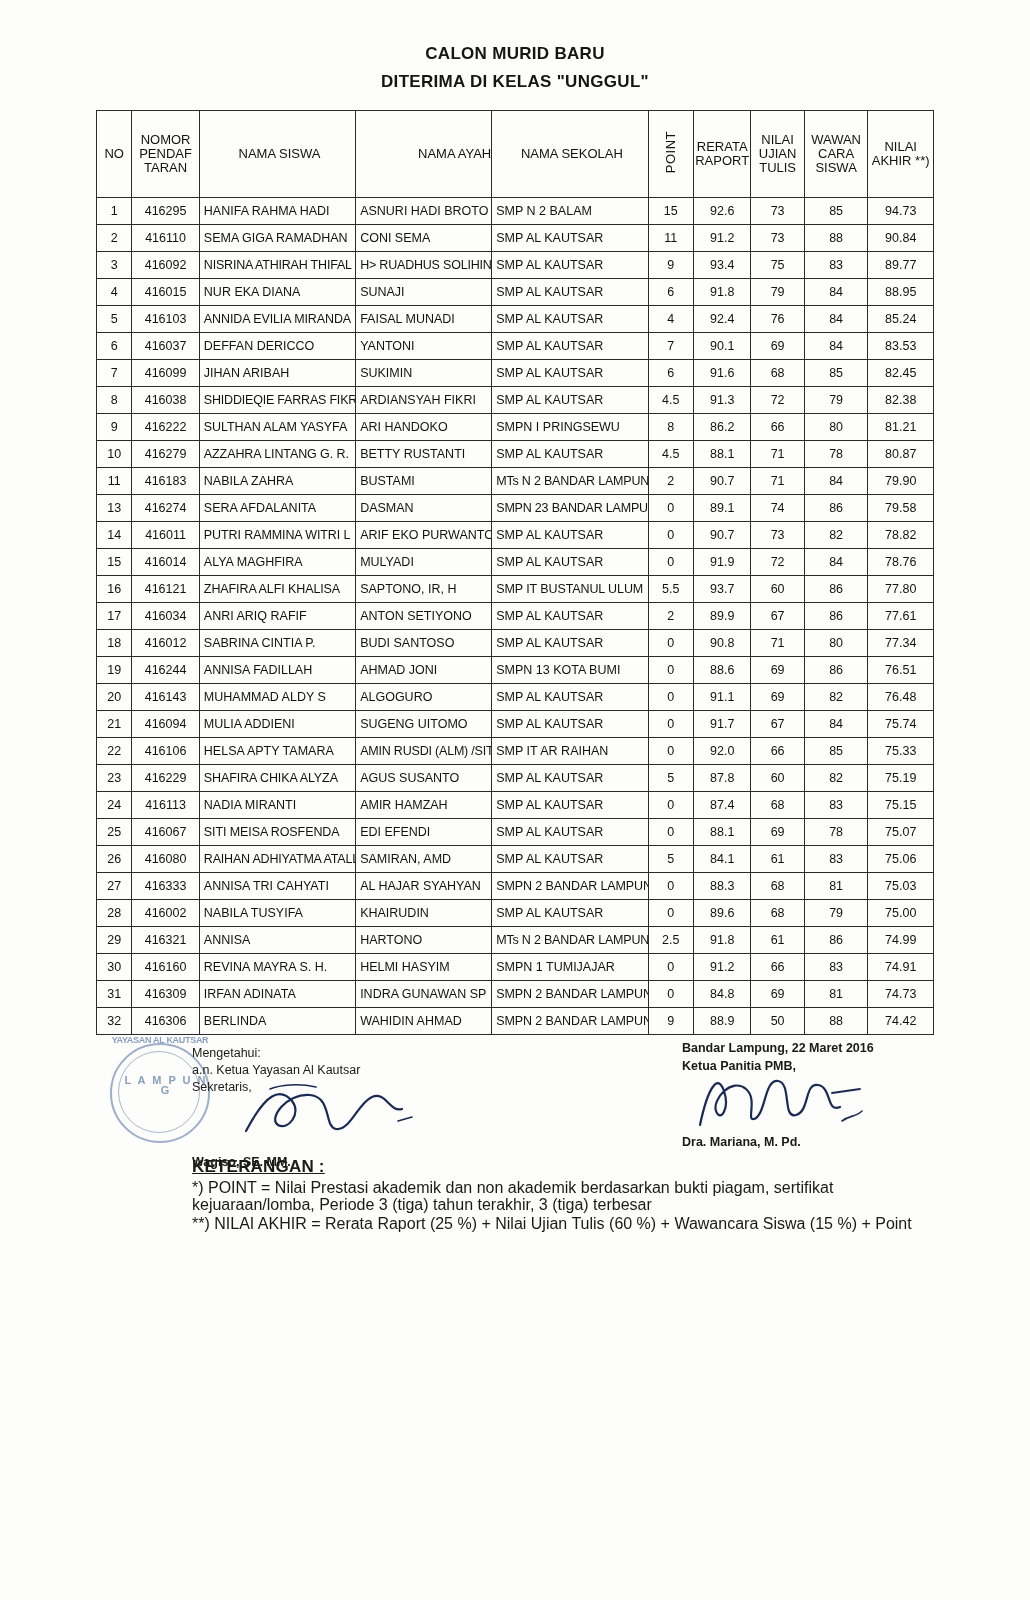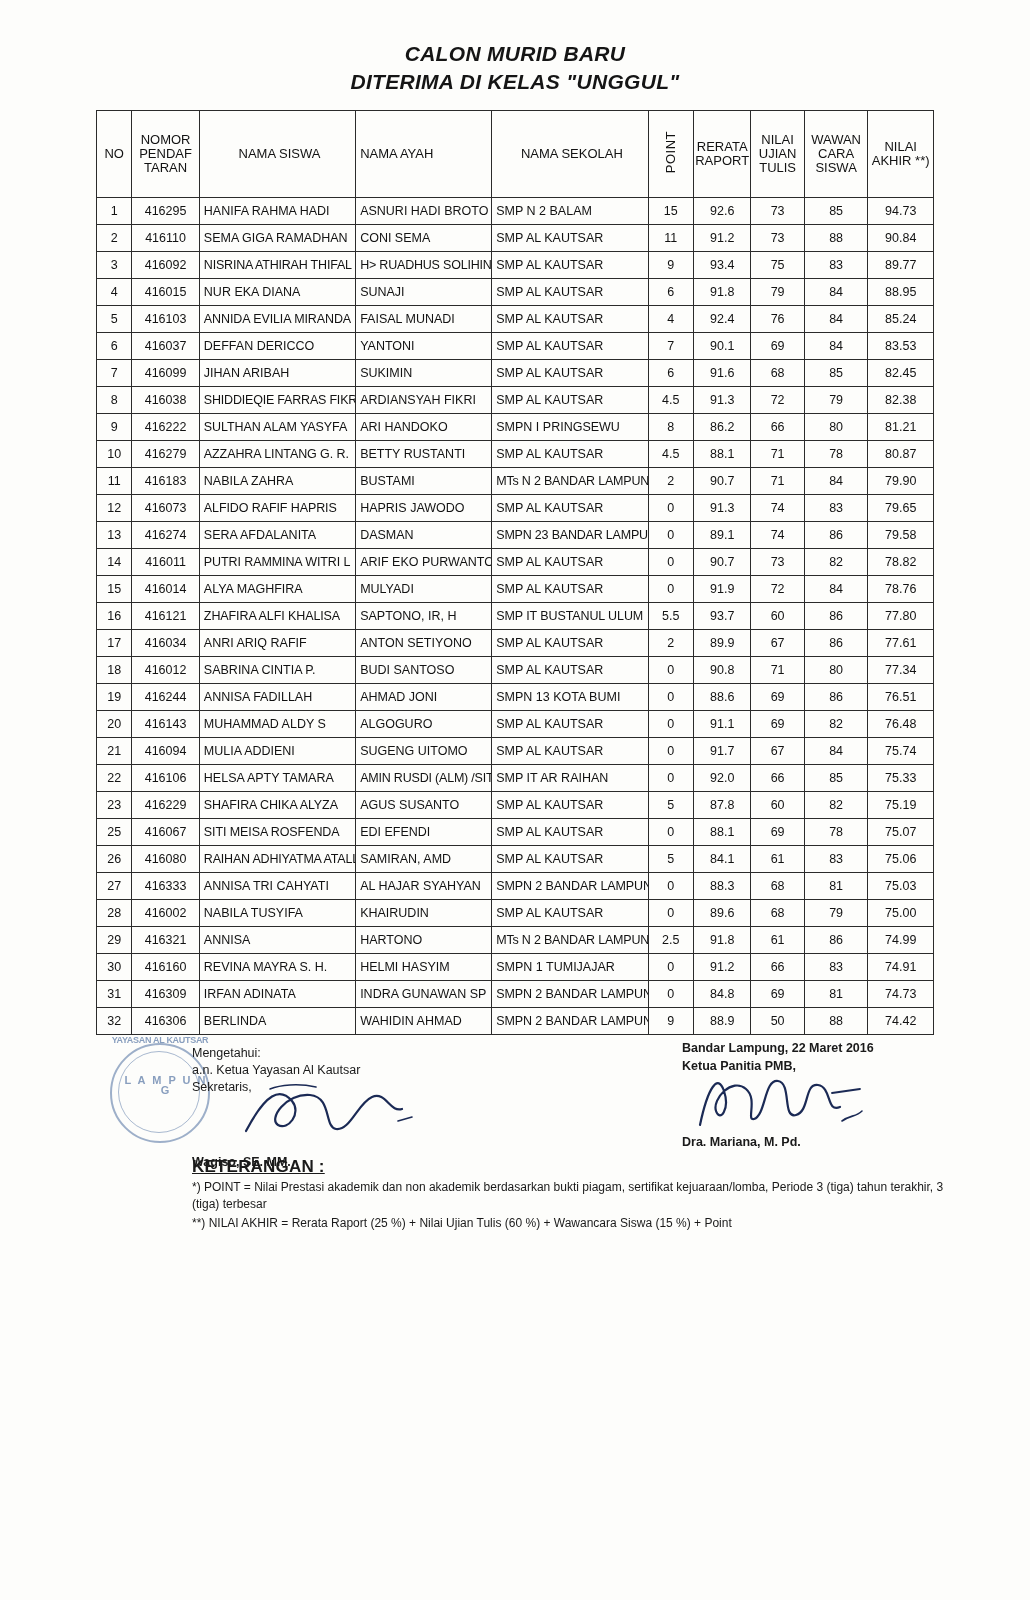--- a/index.html
+++ b/index.html
@@ -19,26 +19,25 @@
     position: relative;
     width: 1030px;
     height: 1600px;
     background: #fdfdfb;
   }
   .title-block {
     text-align: center;
     padding-top: 40px;
   }
   .title-block .line {
-    font-size: 21px;
+    font-size: 17px;
     font-weight: bold;
     letter-spacing: 0.3px;
     line-height: 28px;
     color: #151515;
-    font-style: italic;
   }
   table.main {
     border-collapse: collapse;
     margin: 14px auto 0 auto;
     width: 838px;
     table-layout: fixed;
   }
   table.main th, table.main td {
     border: 1px solid #2b2b2b;
     font-size: 12.5px;
@@ -151,21 +150,21 @@
     top: 118px;
     width: 760px;
   }
   .ket-title {
     font-size: 17px;
     font-weight: bold;
     text-decoration: underline;
     letter-spacing: 0.2px;
   }
   .ket-line {
-    font-size: 12px;
+    font-size: 16px;
     line-height: 17px;
     margin-top: 2px;
   }
 </style>
 </head>
 <body>
 
 <div class="page">
 
   <div class="title-block">
@@ -176,21 +175,21 @@
   <table class="main">
     <thead>
       <tr>
         <th class="c-no">NO</th>
         <th class="c-pendaf">
           <div>NOMOR</div>
           <div>PENDAF</div>
           <div>TARAN</div>
         </th>
         <th class="c-nama" style="text-align:center">NAMA SISWA</th>
-        <th class="c-ayah" style="text-align:left">NAMA AYAH</th>
+        <th class="c-ayah" style="text-align:right">NAMA AYAH</th>
         <th class="c-sekolah" style="text-align:center">NAMA SEKOLAH</th>
         <th class="c-point">
           <span class="vert">POINT</span>
         </th>
         <th class="c-rerata">
           <div>RERATA</div>
           <div>RAPORT</div>
         </th>
         <th class="c-ujian">
           <div>NILAI</div>
@@ -335,32 +334,20 @@
           <td class="c-nama">NABILA ZAHRA</td>
           <td class="c-ayah">BUSTAMI</td>
           <td class="c-sekolah xsm">MTs N 2 BANDAR LAMPUNG</td>
           <td class="c-point">2</td>
           <td class="c-rerata">90.7</td>
           <td class="c-ujian">71</td>
           <td class="c-wawan">84</td>
           <td class="c-akhir">79.90</td>
         </tr>
         <tr>
-          <td class="c-no">12</td>
-          <td class="c-pendaf">416073</td>
-          <td class="c-nama sm">ALFIDO RAFIF HAPRIS</td>
-          <td class="c-ayah">HAPRIS JAWODO</td>
-          <td class="c-sekolah">SMP AL KAUTSAR</td>
-          <td class="c-point">0</td>
-          <td class="c-rerata">91.3</td>
-          <td class="c-ujian">74</td>
-          <td class="c-wawan">83</td>
-          <td class="c-akhir">79.65</td>
-        </tr>
-        <tr>
           <td class="c-no">13</td>
           <td class="c-pendaf">416274</td>
           <td class="c-nama">SERA AFDALANITA</td>
           <td class="c-ayah">DASMAN</td>
           <td class="c-sekolah xsm">SMPN 23 BANDAR LAMPUNG</td>
           <td class="c-point">0</td>
           <td class="c-rerata">89.1</td>
           <td class="c-ujian">74</td>
           <td class="c-wawan">86</td>
           <td class="c-akhir">79.58</td>
@@ -477,20 +464,32 @@
           <td class="c-no">23</td>
           <td class="c-pendaf">416229</td>
           <td class="c-nama sm">SHAFIRA CHIKA ALYZA</td>
           <td class="c-ayah">AGUS SUSANTO</td>
           <td class="c-sekolah">SMP AL KAUTSAR</td>
           <td class="c-point">5</td>
           <td class="c-rerata">87.8</td>
           <td class="c-ujian">60</td>
           <td class="c-wawan">82</td>
           <td class="c-akhir">75.19</td>
+        </tr>
+        <tr>
+          <td class="c-no">24</td>
+          <td class="c-pendaf">416113</td>
+          <td class="c-nama">NADIA MIRANTI</td>
+          <td class="c-ayah">AMIR HAMZAH</td>
+          <td class="c-sekolah">SMP AL KAUTSAR</td>
+          <td class="c-point">0</td>
+          <td class="c-rerata">87.4</td>
+          <td class="c-ujian">68</td>
+          <td class="c-wawan">83</td>
+          <td class="c-akhir">75.15</td>
         </tr>
         <tr>
           <td class="c-no">25</td>
           <td class="c-pendaf">416067</td>
           <td class="c-nama sm">SITI MEISA ROSFENDA</td>
           <td class="c-ayah">EDI EFENDI</td>
           <td class="c-sekolah">SMP AL KAUTSAR</td>
           <td class="c-point">0</td>
           <td class="c-rerata">88.1</td>
           <td class="c-ujian">69</td>

